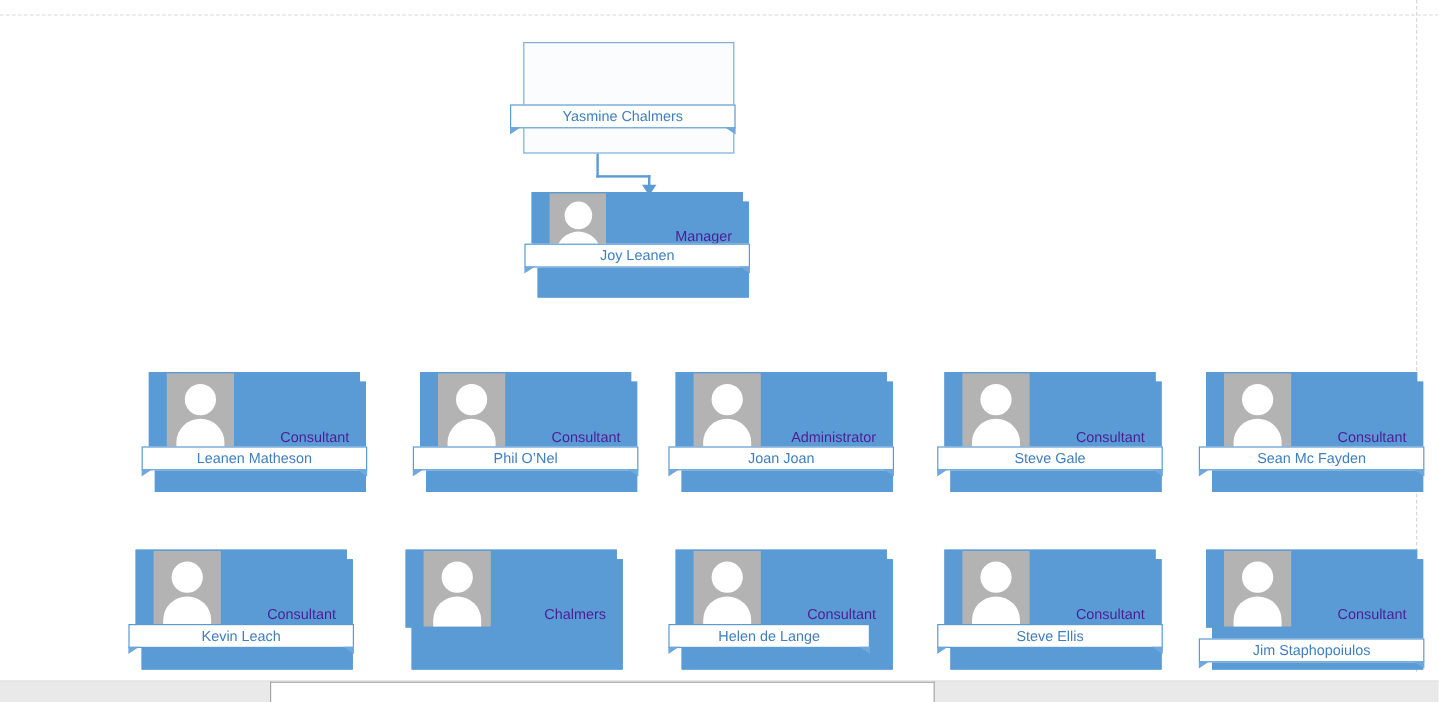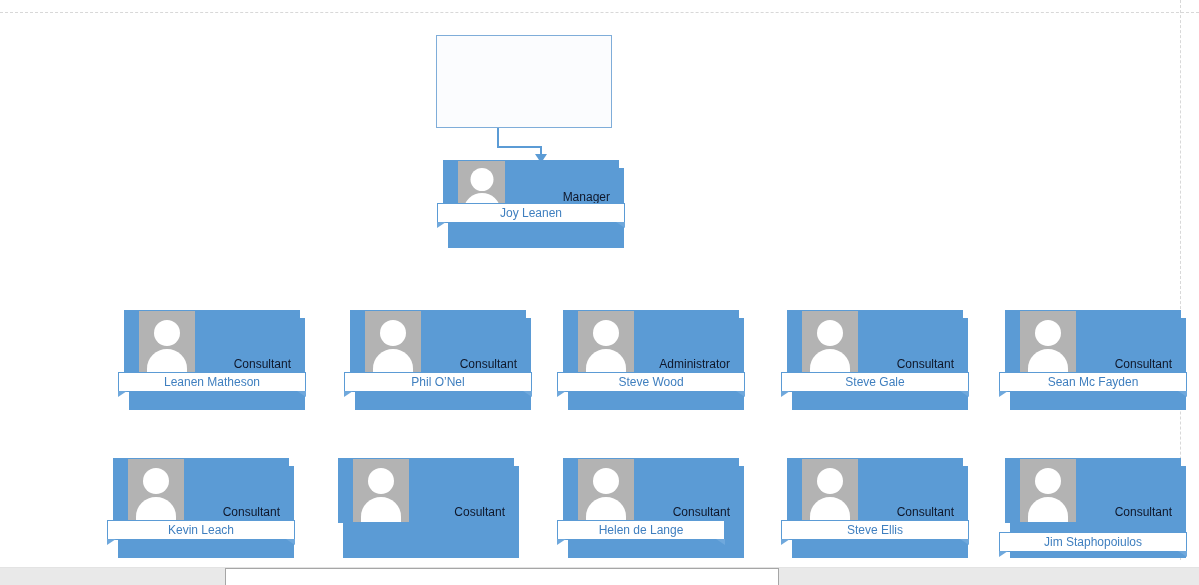--- a/index.html
+++ b/index.html
@@ -101,21 +101,21 @@
     left: 50%;
     transform: translateX(-50%);
     background: #ffffff;
     border-top-left-radius: 50% 70%;
     border-top-right-radius: 50% 70%;
   }
 
   .title {
     position: absolute;
     right: 8px;
-    color: #0f172a;
+    color: #4c1d95;
     font-size: 12px;
     line-height: 14px;
     white-space: nowrap;
     text-align: right;
   }
   .node.light .title {
     color: #2e6ca4;
   }
 
   
@@ -174,20 +174,25 @@
   <div class="guide-h" style="top:12px;"></div>
   <div class="guide-v" style="left:1180px;"></div>
 
   <div class="conn conn-v" style="left:497px; top:118px; height:30px;"></div>
   <div class="conn conn-h" style="left:497px; top:146px; width:45px;"></div>
   <div class="conn conn-v" style="left:540px; top:146px; height:12px;"></div>
   <div class="arrow-head" style="left:535px; top:154px;"></div>
 
   <div class="node light" style="left:431px; top:27px; width:176px; height:93px;">
     <div class="node-base" style="left:5px; top:8px; width:176px; height:93px;"></div>
+    <div class="ribbon" style="left:-6px; top:60px; width:188px; height:20px;">
+      <span>Yasmine Chalmers</span>
+      <span class="tail-l"></span>
+      <span class="tail-r"></span>
+    </div>
   </div>
 
   <div class="node" style="left:443px; top:160px; width:176px; height:80px;">
     <div class="node-base" style="left:5px; top:8px; width:176px; height:80px;"></div>
     <div class="node-body" style="width:176px; height:48px;">
       <div class="avatar" style="width:47px; height:48px;">
         <div class="head" style="width:23px; height:23px; top:7px;"></div>
         <div class="shoulders" style="width:36px; height:24px; top:32px;"></div>
       </div>
       <div class="title" style="bottom:3px;">Manager</div>
@@ -234,21 +239,21 @@
   <div class="node" style="left:563px; top:310px; width:176px; height:92px;">
     <div class="node-base" style="left:5px; top:8px; width:176px; height:92px;"></div>
     <div class="node-body" style="width:176px; height:65px;">
       <div class="avatar" style="width:56px; height:65px;">
         <div class="head" style="width:26px; height:26px; top:9px;"></div>
         <div class="shoulders" style="width:40px; height:28px; top:38px;"></div>
       </div>
       <div class="title" style="bottom:3px;">Administrator</div>
     </div>
     <div class="ribbon" style="left:-6px; top:62px; width:188px; height:20px;">
-      <span>Steve Wood</span>
+      <span>Joan Joan</span>
       <span class="tail-l"></span>
       <span class="tail-r"></span>
     </div>
   </div>
 
   <div class="node" style="left:787px; top:310px; width:176px; height:92px;">
     <div class="node-base" style="left:5px; top:8px; width:176px; height:92px;"></div>
     <div class="node-body" style="width:176px; height:65px;">
       <div class="avatar" style="width:56px; height:65px;">
         <div class="head" style="width:26px; height:26px; top:9px;"></div>
@@ -295,21 +300,21 @@
     </div>
   </div>
 
   <div class="node" style="left:338px; top:458px; width:176px; height:92px;">
     <div class="node-base" style="left:5px; top:8px; width:176px; height:92px;"></div>
     <div class="node-body" style="width:176px; height:65px;">
       <div class="avatar" style="width:56px; height:65px;">
         <div class="head" style="width:26px; height:26px; top:9px;"></div>
         <div class="shoulders" style="width:40px; height:28px; top:38px;"></div>
       </div>
-      <div class="title" style="bottom:3px;">Cosultant</div>
+      <div class="title" style="bottom:3px;">Chalmers</div>
     </div>
   </div>
 
   <div class="node" style="left:563px; top:458px; width:176px; height:92px;">
     <div class="node-base" style="left:5px; top:8px; width:176px; height:92px;"></div>
     <div class="node-body" style="width:176px; height:65px;">
       <div class="avatar" style="width:56px; height:65px;">
         <div class="head" style="width:26px; height:26px; top:9px;"></div>
         <div class="shoulders" style="width:40px; height:28px; top:38px;"></div>
       </div>

